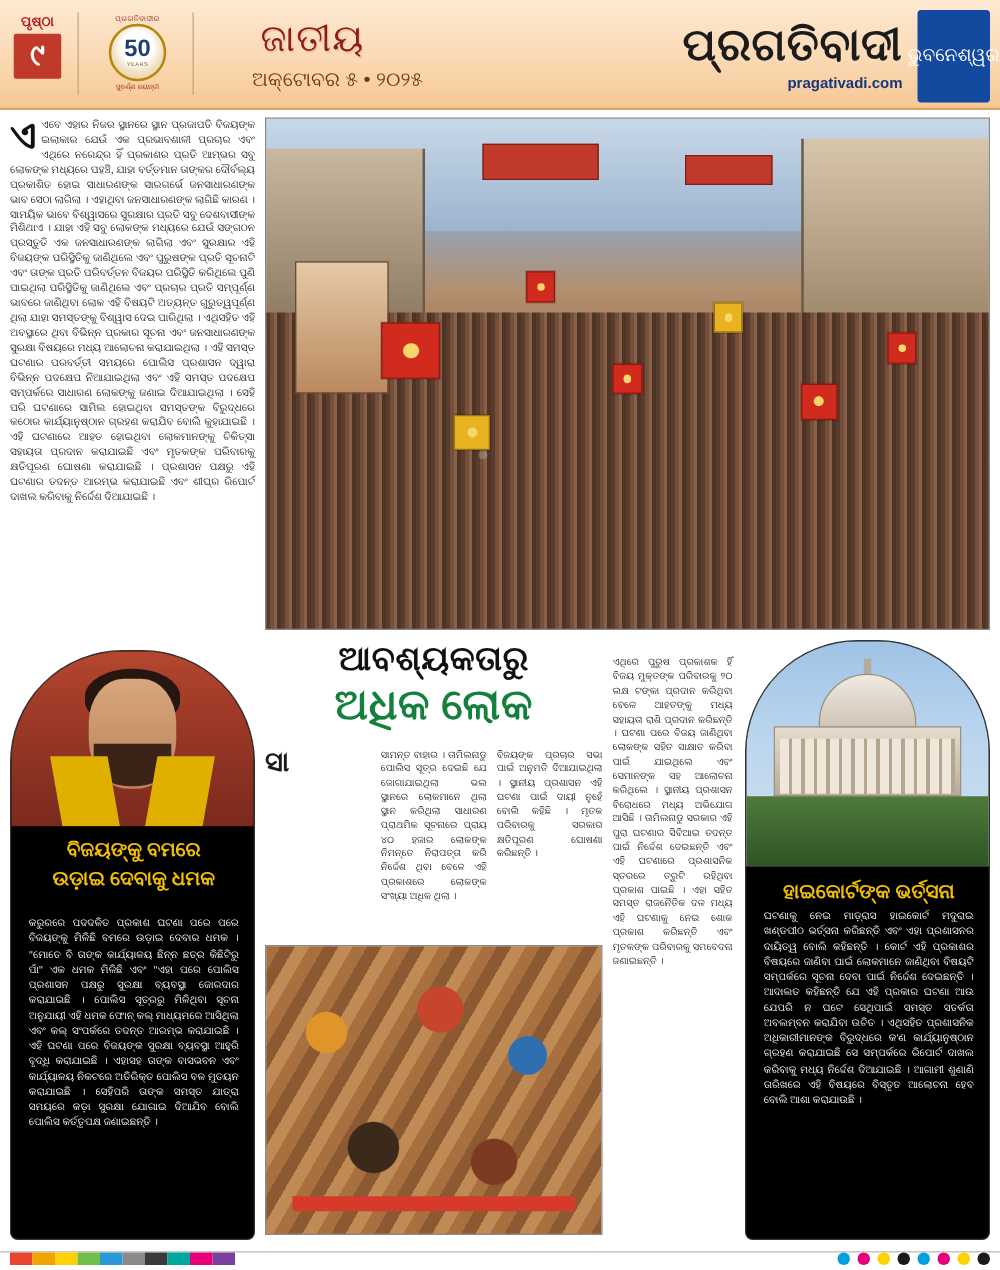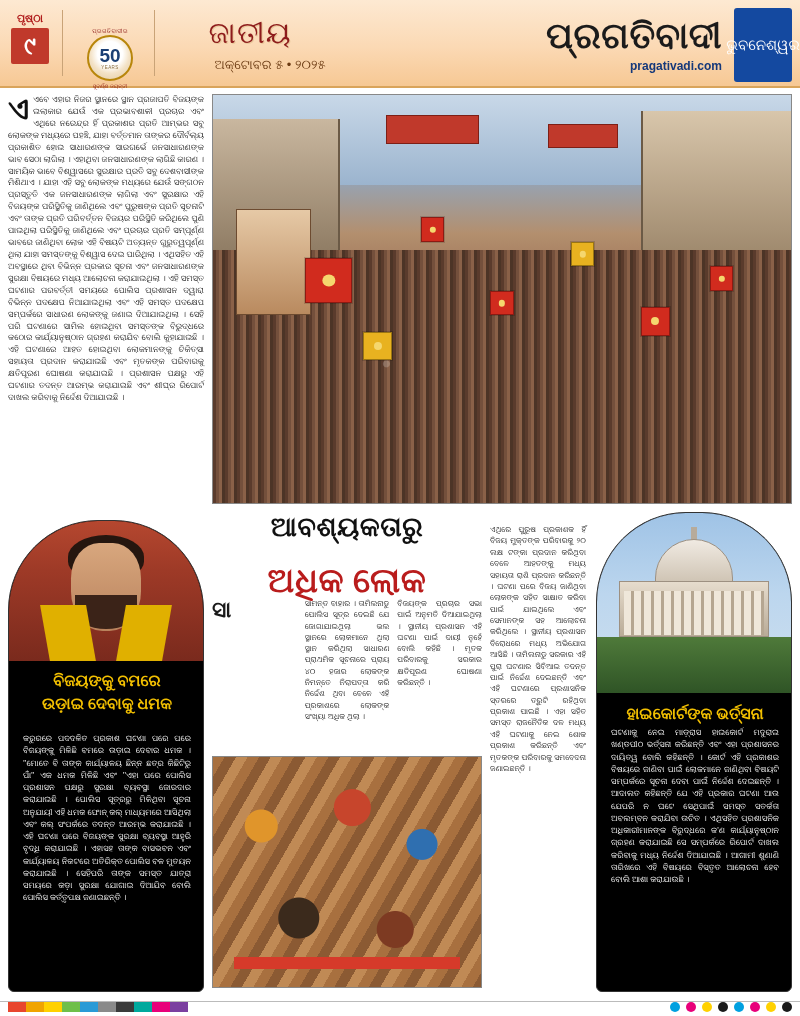--- a/index.html
+++ b/index.html
@@ -25,21 +25,21 @@
   }
   .pageno-label { font-size:11px; color:#b01c1c; font-weight:bold; letter-spacing:0; }
   .pageno-num {
     margin-top:3px; width:38px; height:36px; background:#c0392b; color:#fff;
     display:flex; align-items:center; justify-content:center;
     font-size:24px; font-weight:bold; border-radius:2px;
   }
   .vline { position:absolute; top:10px; width:1px; height:66px; background:#c9a377; }
 
   .fifty-logo {
-    position:absolute; left:72px; top:25px; width:76px; height:68px;
+    position:absolute; left:72px; top:8px; width:76px; height:68px;
     display:flex; flex-direction:column; align-items:center; justify-content:center;
   }
   .fifty-top { font-size:6px; color:#8a1414; letter-spacing:.3px; }
   .fifty-circ {
     width:46px; height:46px; border-radius:50%;
     background: radial-gradient(circle at 50% 40%, #ffffff 38%, #f3e2c6 60%, #e0c79c 100%);
     border:2px solid #b8860b; display:flex; align-items:center; justify-content:center;
     flex-direction:column; position:relative;
   }
   .fifty-num { font-size:19px; font-weight:bold; color:#1b3f73; line-height:1; }
@@ -48,21 +48,21 @@
 
   .title-block {
     position:absolute; left:160px; top:8px; width:180px; height:72px;
     display:flex; flex-direction:column; align-items:center; justify-content:center;
   }
   .title-main {
     font-family:"Liberation Serif", serif; font-size:30px; font-weight:normal;
     color:#8d1b1b; letter-spacing:1px;
     text-shadow: 1px 1px 0 #e9c89b;
   }
-  .title-sub { margin-top:6px; font-size:13px; color:#6b3a12;margin-left:40px; }
+  .title-sub { margin-top:6px; font-size:16px; color:#6b3a12;margin-left:40px; }
 
   .brand-block {
     position:absolute; right:78px; top:14px; width:300px; height:60px;
     display:flex; flex-direction:column; align-items:flex-end; justify-content:center;
   }
   .brand-main {
     font-family:"Liberation Serif", serif; font-size:36px; font-weight:bold; color:#1b1b1b;
     letter-spacing:.5px;
   }
   .brand-url { font-size:12px; font-weight:bold; color:#15387a; margin-top:2px; }
@@ -160,21 +160,21 @@
     color:#fff; font-size:8.3px; line-height:1.48; text-align:justify;
     font-family:"Liberation Serif", serif;
   }
 
   
   .center-head {
     position:absolute; left:212px; top:424px; width:270px; text-align:center;
     font-family:"Liberation Serif", serif;
   }
   .ch-1 { font-size:27px; font-weight:bold; color:#111; letter-spacing:.5px; }
-  .ch-2 { font-size:34px; font-weight:bold; color:#b91c1c; margin-top:19px; letter-spacing:.5px; }
+  .ch-2 { font-size:34px; font-weight:bold; color:#15803d; margin-top:3px; letter-spacing:.5px; }
 
   .center-cols {
     position:absolute; left:212px; top:510px; width:270px; height:148px;
     display:flex; gap:8px;
     font-family:"Liberation Serif", serif;
   }
   .cc { width:33%; font-size:7.8px; line-height:1.45; text-align:justify; color:#1a1a1a; }
   .cc .dropcap2 { float:left; font-size:22px; line-height:19px; padding:2px 3px 0 0; font-weight:bold; }
 
   .photo-center {

